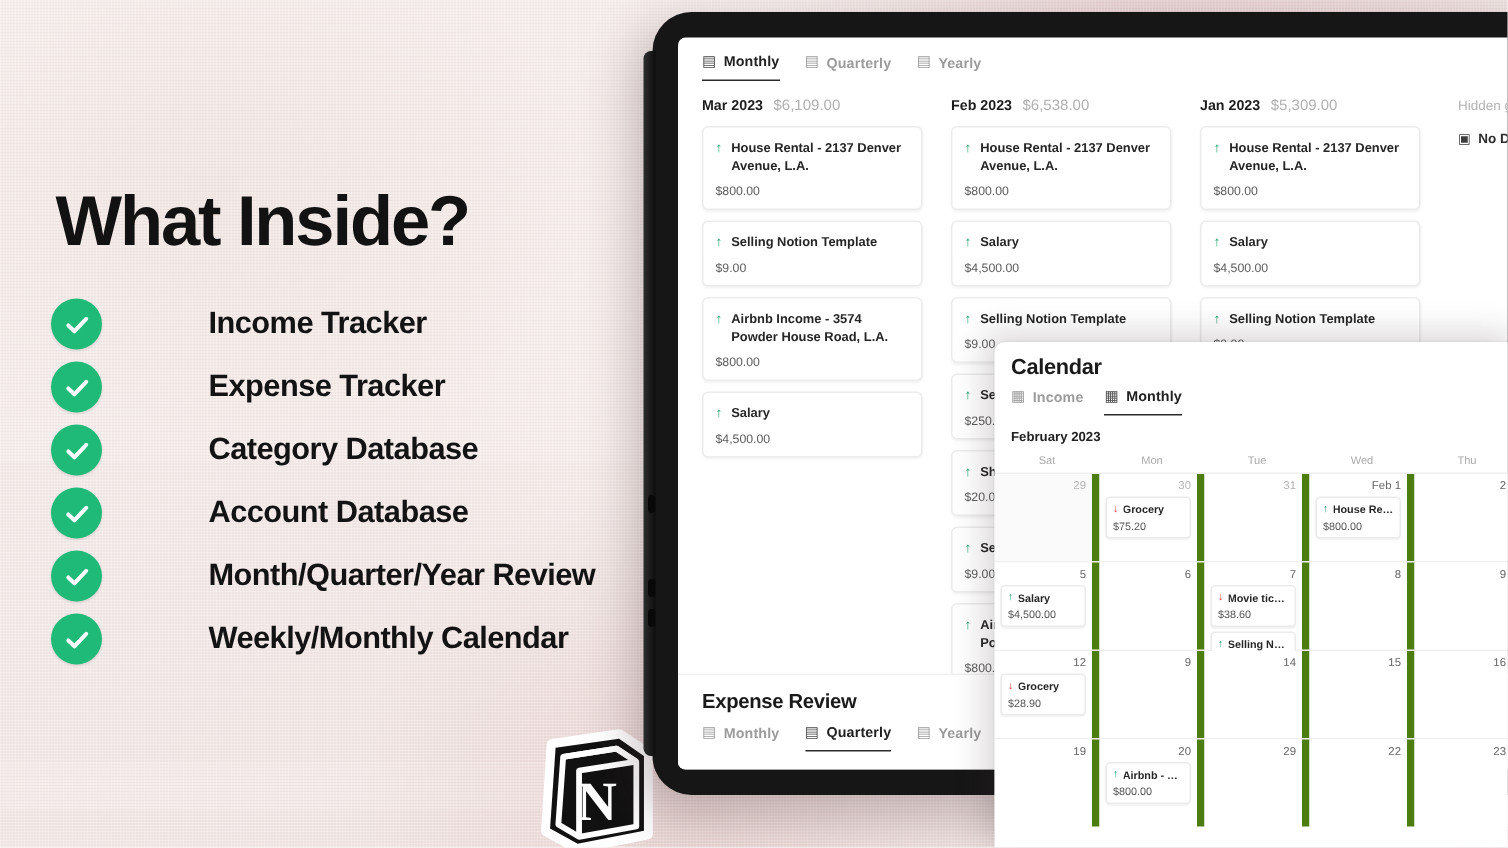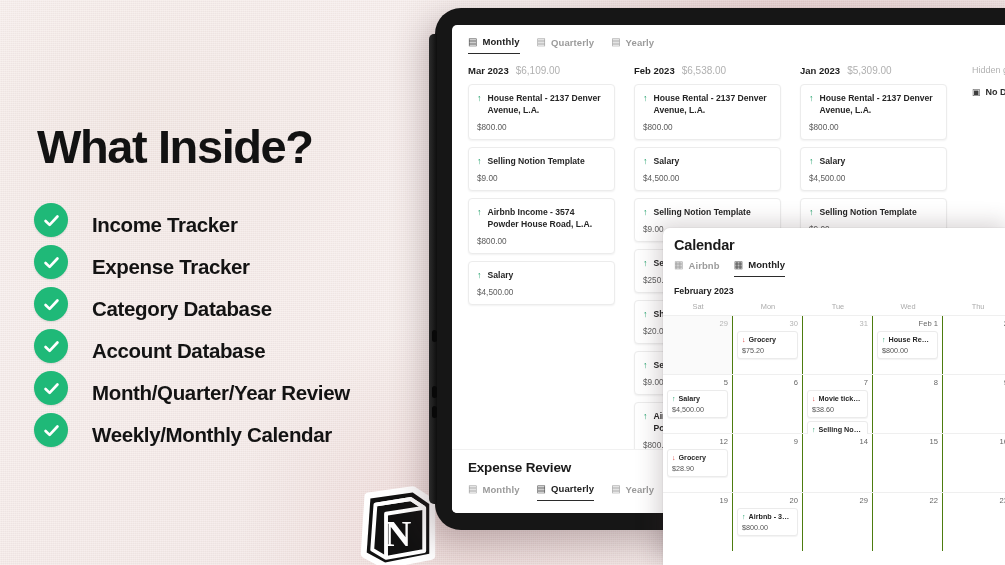--- a/index.html
+++ b/index.html
@@ -30,21 +30,21 @@
   }
 
   
   #left { position: absolute; left: 0; top: 12px; width: 450px; height: 470px; }
   #headline {
     position: absolute; left: 37px; top: 107px;
     font-size: 47px; font-weight: 700; letter-spacing: -1.4px;
     color: #121212; white-space: nowrap;
   }
   #feature-list { position: absolute; left: 34px; top: 183px; width: 410px; }
-  .feature-row { display: flex; align-items: flex-end; height: 42px; }
+  .feature-row { display: flex; align-items: center; height: 42px; gap: 47px; }
   .check {
     width: 34px; height: 34px; border-radius: 50%;
     background: #1fb978; flex: 0 0 34px;
     display: flex; align-items: center; justify-content: center;
     box-shadow: 0 1px 2px rgba(0,0,0,.10);
   }
   .check svg { width: 19px; height: 19px; display:block; }
   .feature-label {
     margin-left: 24px; font-size: 20.5px; font-weight: 700;
     color: #131313; letter-spacing: -.35px; white-space: nowrap;
@@ -124,21 +124,21 @@
   }
   #cal-title { font-size: 14.5px; font-weight: 700; color: #1a1a1a; padding: 9px 0 0 11px; letter-spacing: -.2px; }
   #calendar .view-tabs { padding: 6px 0 0 11px; gap: 14px; }
   #cal-month { font-size: 8.8px; font-weight: 700; color: #222; padding: 9px 0 6px 11px; }
 
   #cal-grid { width: 100%; }
   .cal-dow-row { display: flex; }
   .cal-dow { flex: 1 1 0; text-align: center; font-size: 7.4px; color: #aaa; padding-bottom: 4px; }
   .cal-week { display: flex; border-top: 1px solid #efefef; }
   .cal-cell {
-    flex: 1 1 0; min-width: 0; height: 58px; border-right: 1px solid #4d7c0f;
+    flex: 1 1 0; min-width: 0; height: 58px; border-right: 5px solid #4d7c0f;
     padding: 3px 4px; position: relative; background: #fff;
   }
   .cal-cell.dim { background: #fafafa; }
   .cal-date { font-size: 7.6px; color: #666; text-align: right; display: block; }
   .cal-date.muted { color: #b4b4b4; }
   .cal-ev {
     background: #fff; border: 1px solid #ebebeb; border-radius: 3px;
     padding: 3px 4px; margin-top: 3px; box-shadow: 0 1px 1px rgba(15,15,15,.05);
     overflow: hidden;
   }
@@ -398,21 +398,21 @@
     </div>
 
   </div>
 </div>
 
 <div id="calendar">
   <div id="cal-title">Calendar</div>
   <div class="view-tabs" id="cal-tabs">
       <div class="vtab">
         <span class="ico">▦</span>
-        <span class="lbl">Airbnb</span>
+        <span class="lbl">Income</span>
       </div>
       <div class="vtab active">
         <span class="ico">▦</span>
         <span class="lbl">Monthly</span>
       </div>
     </div>
   <div id="cal-month">February 2023</div>
   <div id="cal-grid">
       <div class="cal-dow-row">
         <div class="cal-dow">Sat</div>

